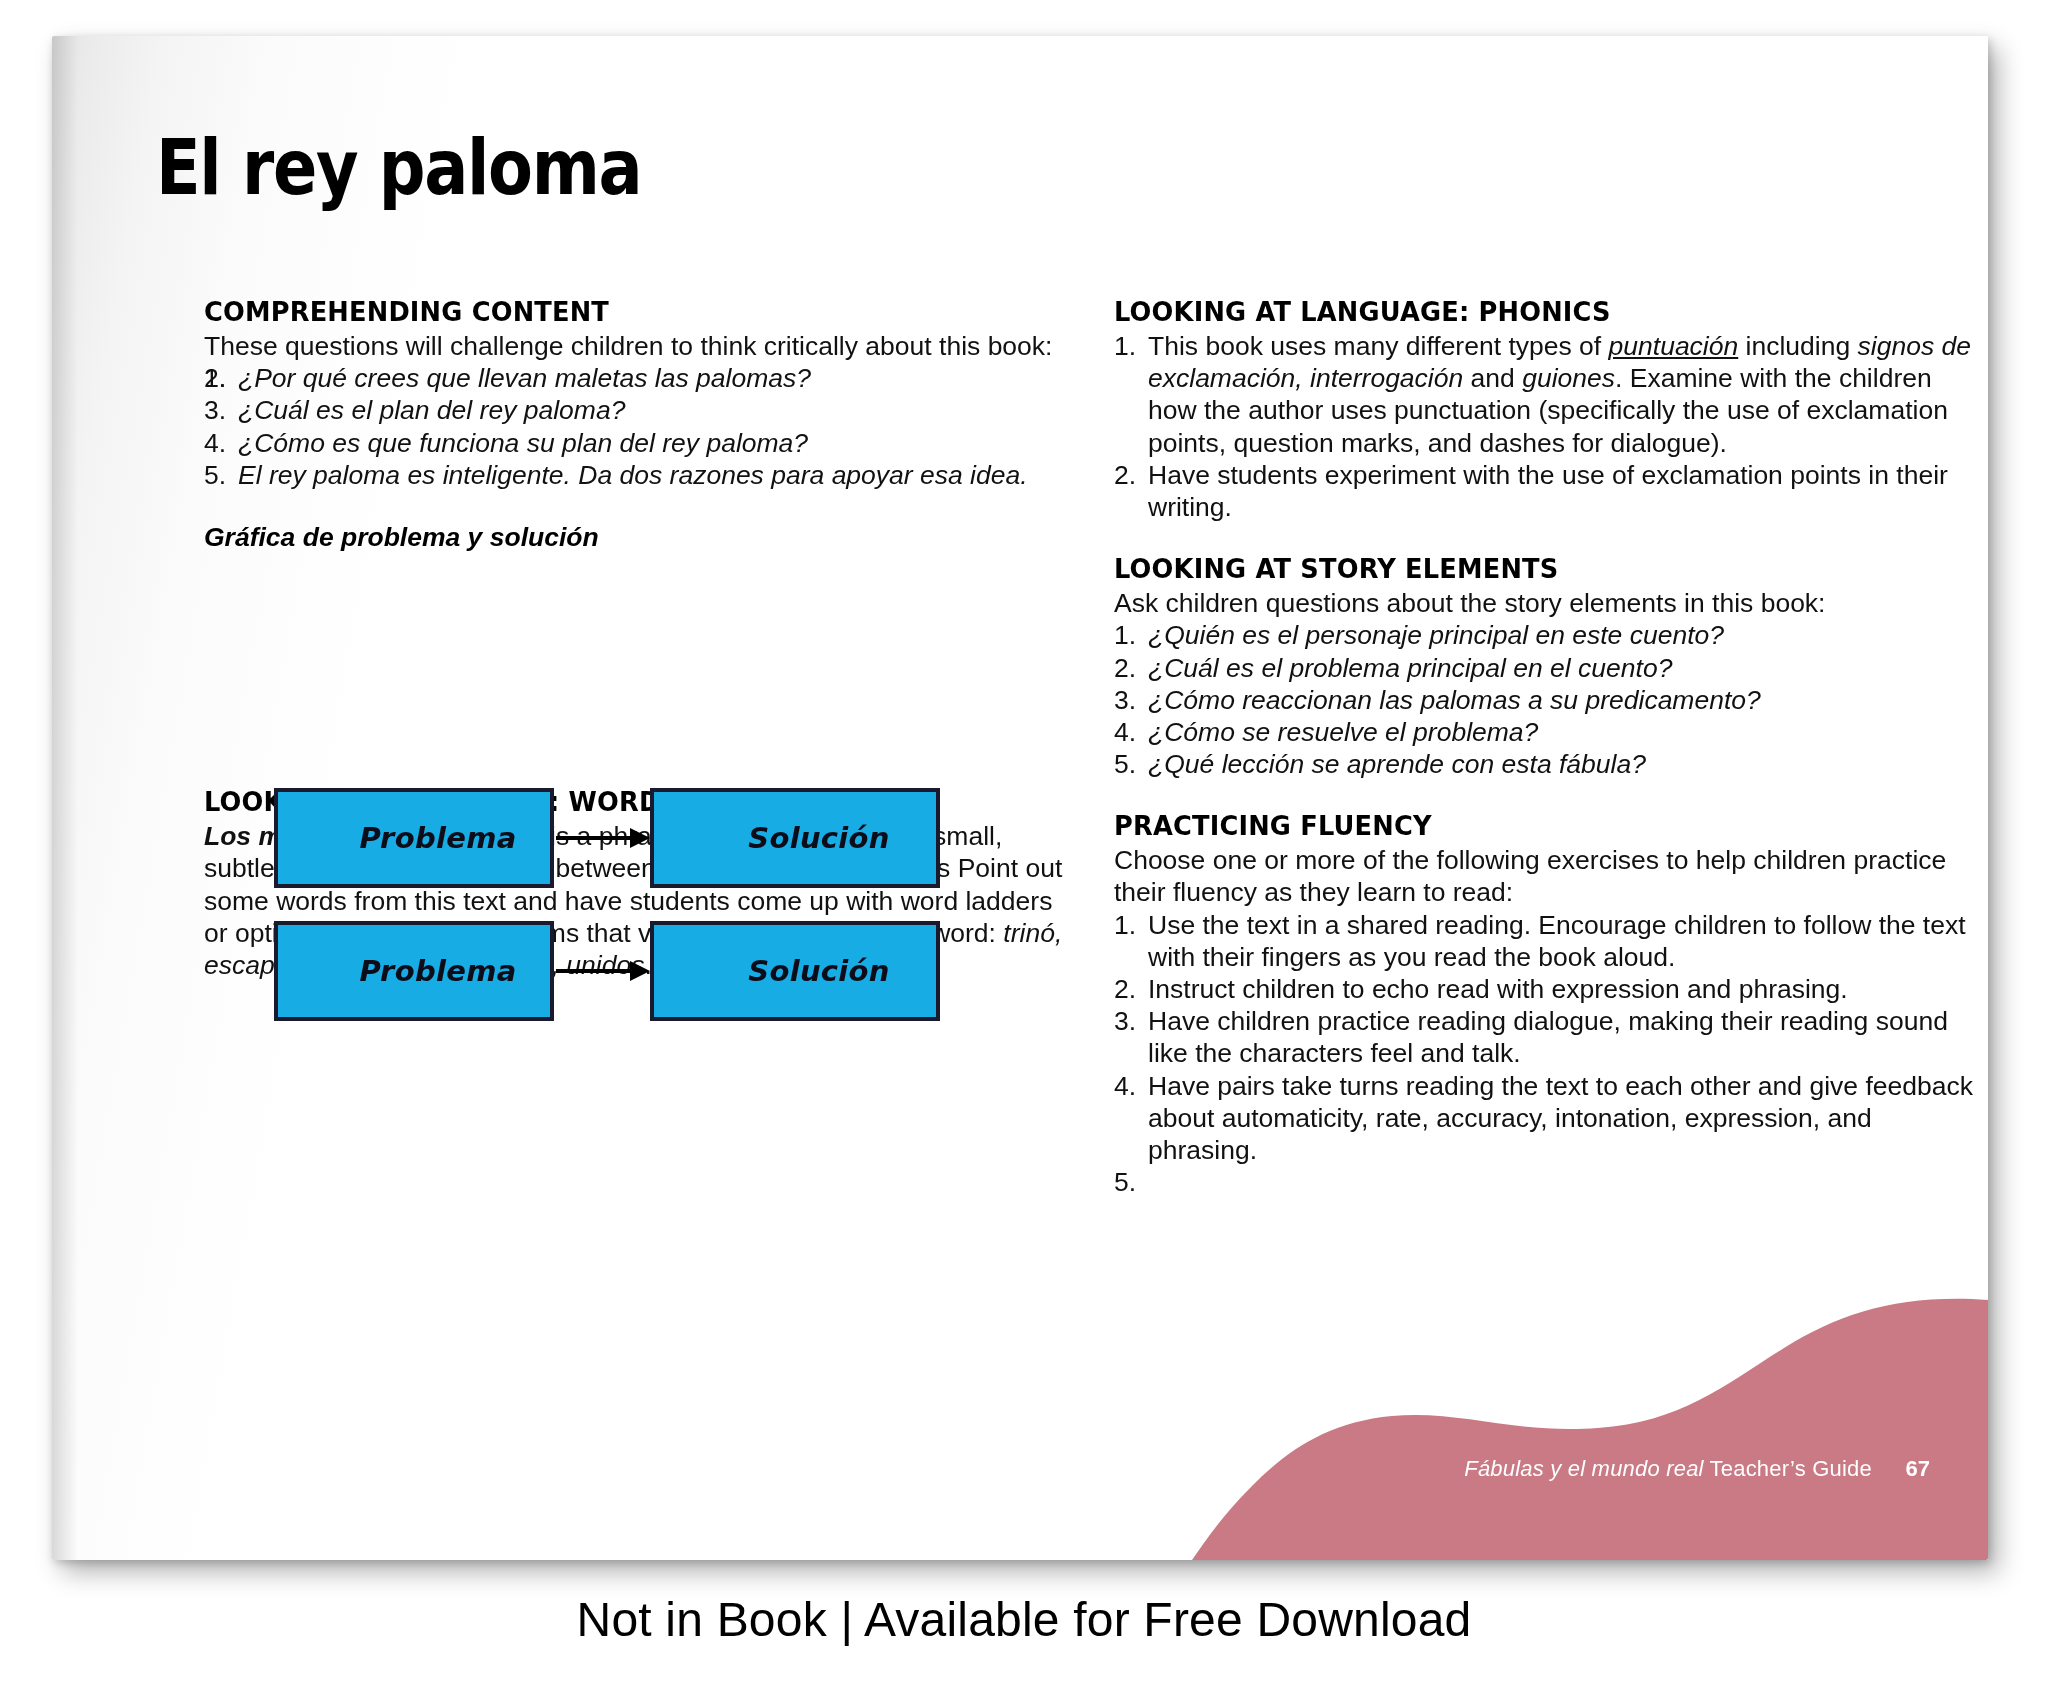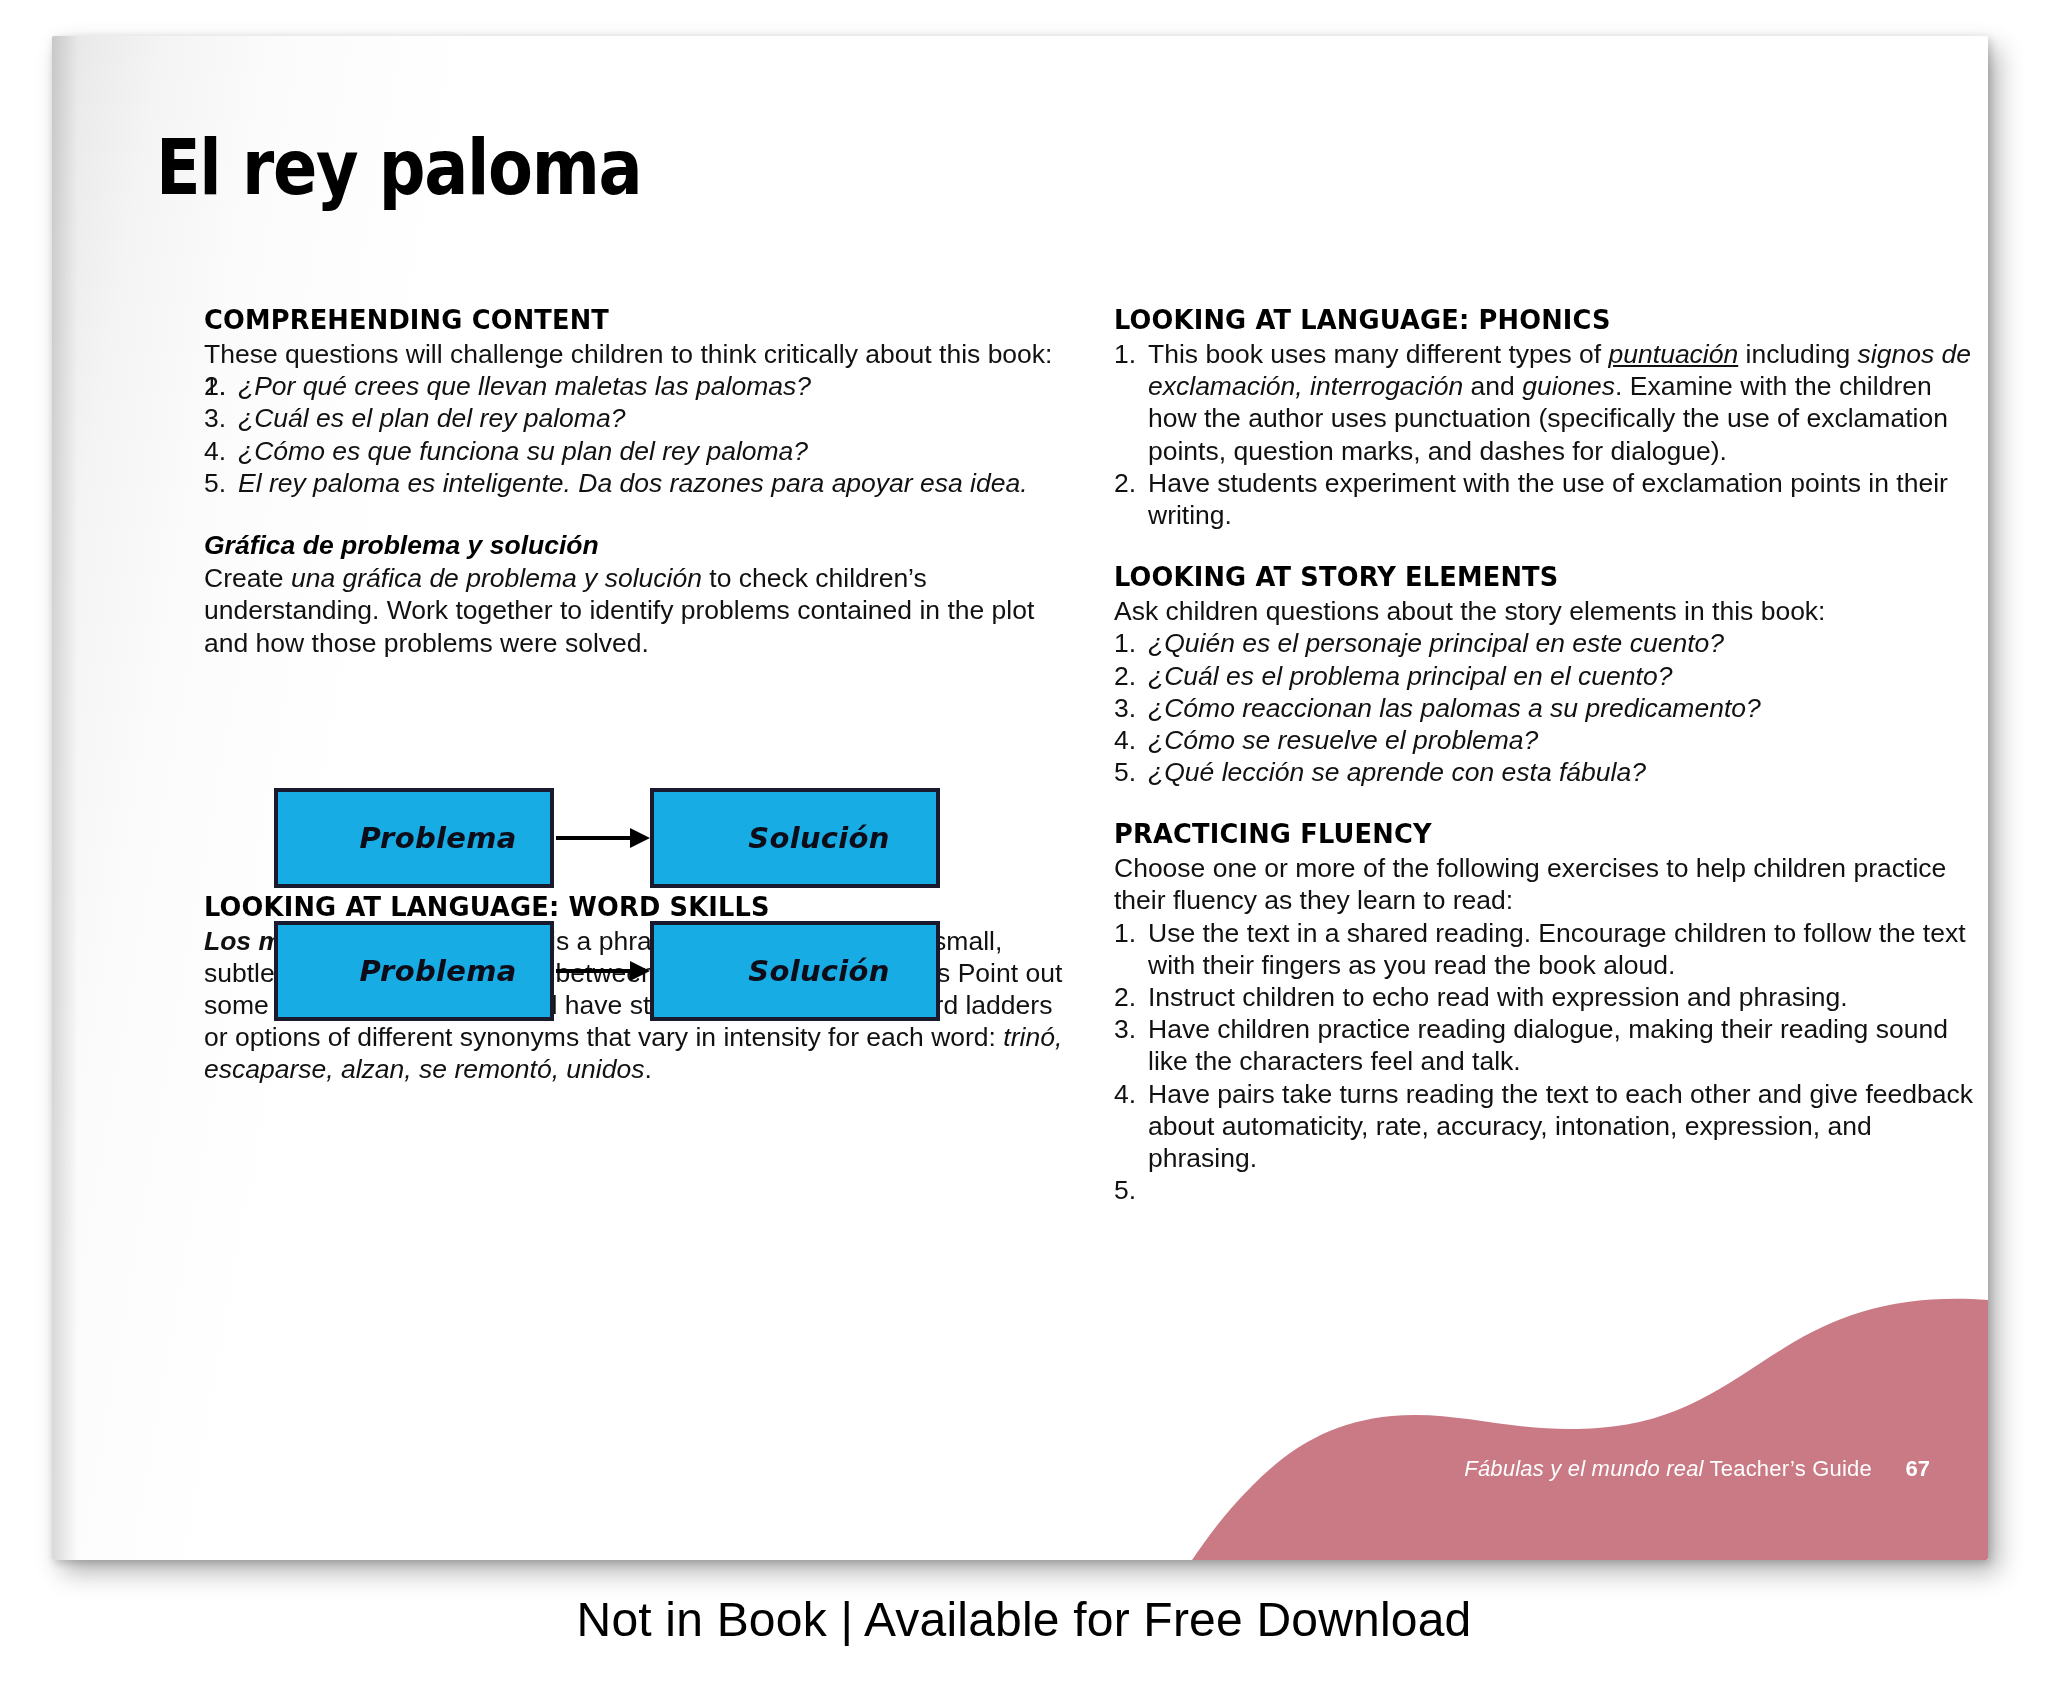--- a/index.html
+++ b/index.html
@@ -62,21 +62,21 @@
     letter-spacing: -1.5px;
     color: #000000;
     font-family: "DejaVu Sans", sans-serif;
     transform: scaleX(0.86);
     transform-origin: left top;
   }
 
   
   .col {
     position: absolute;
-    top: 268px;
+    top: 260px;
   }
   .col-left  { left: 152px;  width: 860px; }
   .col-right { left: 1062px; width: 860px; }
 
   h2.sec {
     font-family: "DejaVu Sans", sans-serif;
     font-size: 27px;
     font-weight: 700;
     letter-spacing: .2px;
     margin: 0 0 3px 0;
@@ -272,21 +272,20 @@
         <li>
           <span class="mk">5.</span>
           <span class="tx">El rey paloma es inteligente. Da dos razones para apoyar esa idea.</span>
         </li>
       </ol>
 
       <div class="sec-gap"></div>
 
       <p class="subhead">Gráfica de problema y solución</p>
 
-      <p class="body"><span>Create </span><i>una gráfica de problema y solución</i><span> to check children’s understanding. Work together to identify problems contained in the plot and how those problems were solved.</span></p>
 
       <div style="height:232px"></div>
 
       <h2 class="sec">LOOKING AT LANGUAGE: WORD SKILLS</h2>
 
       <p class="body"><b><i>Los matices de significado</i></b><span> is a phrase used to describe the small, subtle differences in meaning between similar words or phrases Point out some words from this text and have students come up with word ladders or options of different synonyms that vary in intensity for each word: </span><i>trinó, escaparse, alzan, se remontó, unidos</i><span>.</span></p>
 
     </div>
 
     <div class="col col-right">

